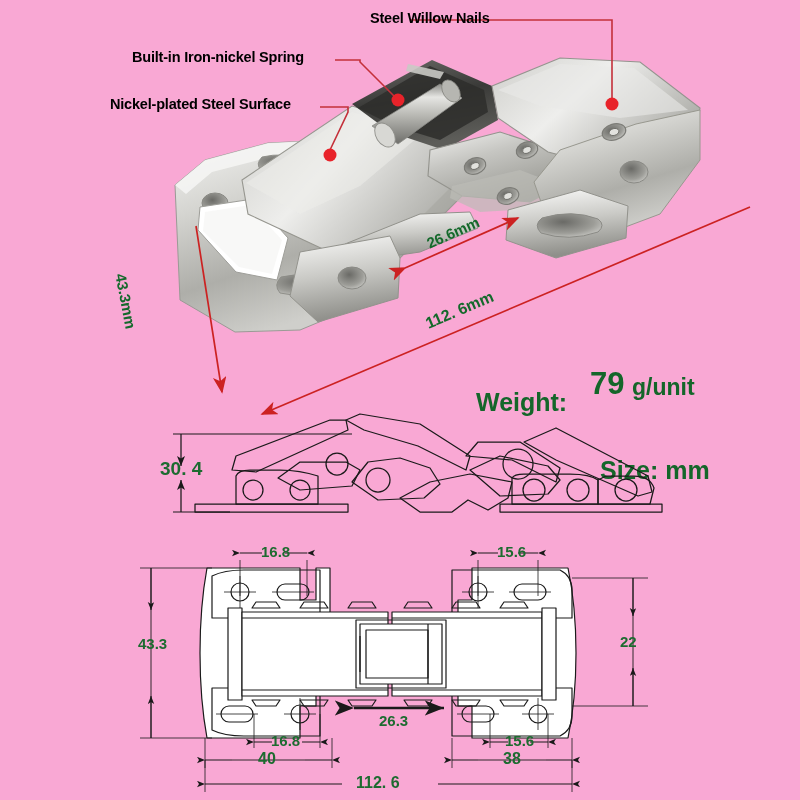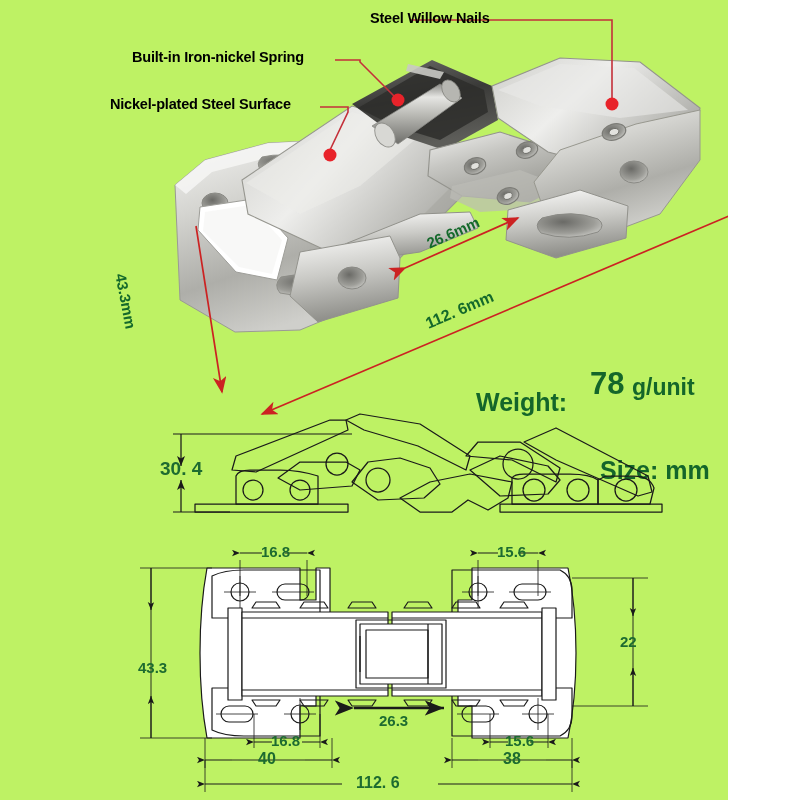--- a/index.html
+++ b/index.html
@@ -5,25 +5,24 @@
   html, body {
     margin: 0;
     padding: 0;
     background: #ffffff;
   }
   body {
     font-family: "Liberation Sans", sans-serif;
   }
   #page {
     position: relative;
-    width: 720px;
+    width: 800px;
     height: 800px;
-    background: #bef264;
+    background: #f9a8d4;
     overflow: hidden;
-    padding-left: 8px;
   }
   .layer {
     position: absolute;
     left: 0;
     top: 0;
     width: 800px;
     height: 800px;
   }
   .callout-label {
     position: absolute;
@@ -230,21 +229,21 @@
 
   <div class="callout-label" style="left:132px; top:49px;">Built-in Iron-nickel Spring</div>
 
   <div class="dim-red-label" style="left:129px; top:272px; transform:rotate(79deg); transform-origin:left top; font-size:15px;">43.3mm</div>
 
   <div class="dim-red-label" style="left:424px; top:236px; transform:rotate(-24deg); transform-origin:left top; font-size:15px;">26.6mm</div>
 
   <div class="dim-red-label" style="left:423px; top:316px; transform:rotate(-23deg); transform-origin:left top; font-size:16px;">112. 6mm</div>
 
   <div class="spec-text" style="left:476px; top:388px; font-size:25px;">Weight:</div>
-  <div class="spec-text" style="left:590px; top:366px; font-size:31px;">78</div>
+  <div class="spec-text" style="left:590px; top:366px; font-size:31px;">79</div>
   <div class="spec-text" style="left:632px; top:374px; font-size:23px;">g/unit</div>
   <div class="spec-text" style="left:600px; top:456px; font-size:25px;">Size: mm</div>
 
   <svg class="layer" viewBox="0 0 800 800" xmlns="http://www.w3.org/2000/svg">
     <defs>
       <marker id="ahK" markerWidth="10" markerHeight="10" refX="8" refY="3.2" orient="auto">
         <path d="M 0,0 L 8,3.2 L 0,6.4 L 2,3.2 Z" fill="#1a1a1a"></path>
       </marker>
     </defs>
     <g stroke="#1a1a1a" stroke-width="1.25" fill="none" stroke-linejoin="round">
@@ -426,21 +425,21 @@
       <line x1="572" y1="760" x2="572" y2="792" stroke-width="0.8"></line>
       <line x1="205" y1="784" x2="342" y2="784" marker-start="url(#ahP)"></line>
       <line x1="572" y1="784" x2="438" y2="784" marker-start="url(#ahP)"></line>
     </g>
   </svg>
 
   <div class="cad-dim" style="left:261px; top:543px;">16.8</div>
 
   <div class="cad-dim" style="left:497px; top:543px;">15.6</div>
 
-  <div class="cad-dim" style="left:138px; top:635px;margin-top:24px;">43.3</div>
+  <div class="cad-dim" style="left:138px; top:635px;">43.3</div>
 
   <div class="cad-dim" style="left:620px; top:633px;">22</div>
 
   <div class="cad-dim" style="left:271px; top:732px;">16.8</div>
 
   <div class="cad-dim" style="left:505px; top:732px;">15.6</div>
 
   <div class="cad-dim" style="left:379px; top:712px;text-align:center;">26.3</div>
 
   <div class="cad-dim" style="left:258px; top:750px; font-size:16px;">40</div>

